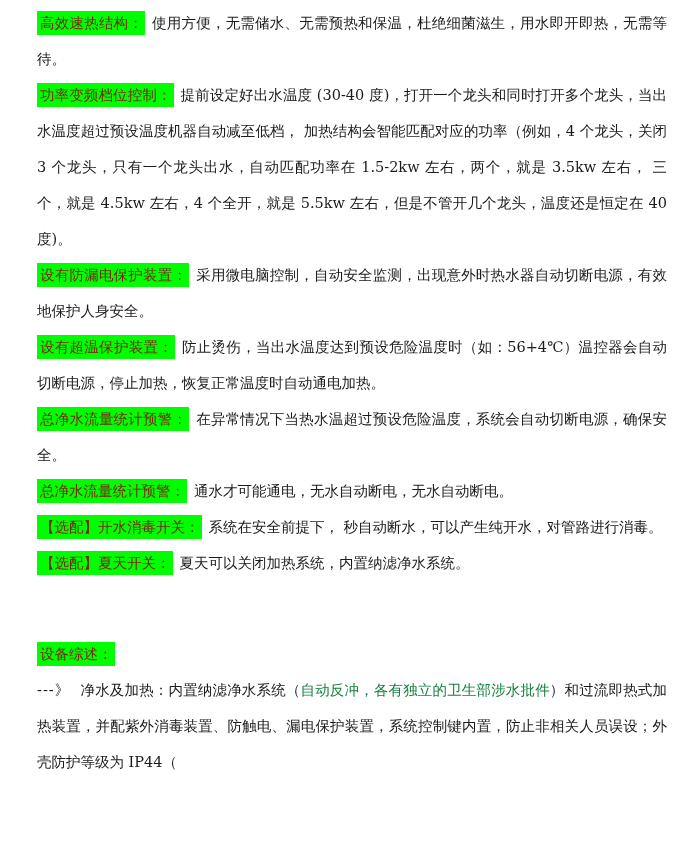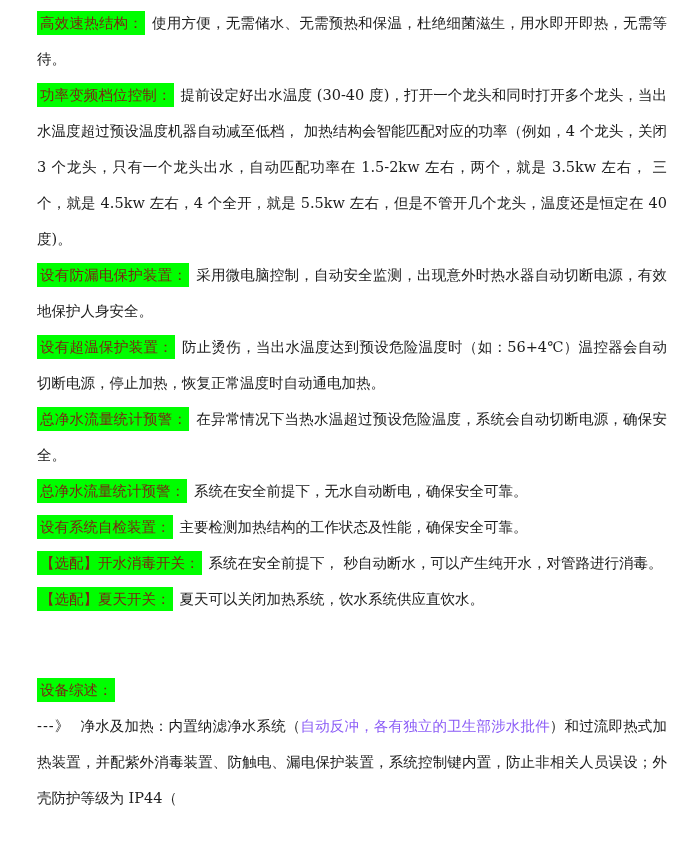--- a/index.html
+++ b/index.html
@@ -31,21 +31,21 @@
   .hl {
     background: #00fe00;
     color: #7a2512;
     font-weight: normal;
     padding: 4px 2px 4px 3px;
   }
   .body-text {
     margin-left: 7px;
   }
   .orange {
-    color: #8b5cf6;
+    color: #15803d;
   }
   .summary-title {
     margin-top: 55px !important;
   }
   .arrow {
     margin-right: 10px;
     letter-spacing: 1px;
   }
 </style>
 </head>
@@ -67,34 +67,31 @@
 
   <p class="para">
     <span class="hl">设有超温保护装置：</span><span class="body-text">防止烫伤，当出水温度达到预设危险温度时（如：56+4℃）温控器会自动切断电源，停止加热，恢复正常温度时自动通电加热。</span>
   </p>
 
   <p class="para">
     <span class="hl">总净水流量统计预警：</span><span class="body-text">在异常情况下当热水温超过预设危险温度，系统会自动切断电源，确保安全。</span>
   </p>
 
   <p class="para">
-    <span class="hl">总净水流量统计预警：</span><span class="body-text">系统在安全前提下，无水自动断电，确保安全可靠。</span>
+    <span class="hl">总净水流量统计预警：</span><span class="body-text">通水才可能通电，无水自动断电，无水自动断电。</span>
   </p>
 
-  <p class="para">
-    <span class="hl">设有系统自检装置：</span><span class="body-text">主要检测加热结构的工作状态及性能，确保安全可靠。</span>
-  </p>
 
 
   <p class="para">
     <span class="hl">【选配】开水消毒开关：</span><span class="body-text">系统在安全前提下， 秒自动断水，可以产生纯开水，对管路进行消毒。</span>
   </p>
 
   <p class="para">
-    <span class="hl">【选配】夏天开关：</span><span class="body-text">夏天可以关闭加热系统，饮水系统供应直饮水。</span>
+    <span class="hl">【选配】夏天开关：</span><span class="body-text">夏天可以关闭加热系统，内置纳滤净水系统。</span>
   </p>
 
   <p class="para summary-title">
     <span class="hl">设备综述：</span>
   </p>
 
   <p class="para">
     <span class="arrow">---》</span><span>净水及加热：内置纳滤净水系统（</span><span class="orange">自动反冲，各有独立的卫生部涉水批件</span><span>）和过流即热式加热装置，并配紫外消毒装置、防触电、漏电保护装置，系统控制键内置，防止非相关人员误设；外壳防护等级为 IP44（</span>
   </p>
 

